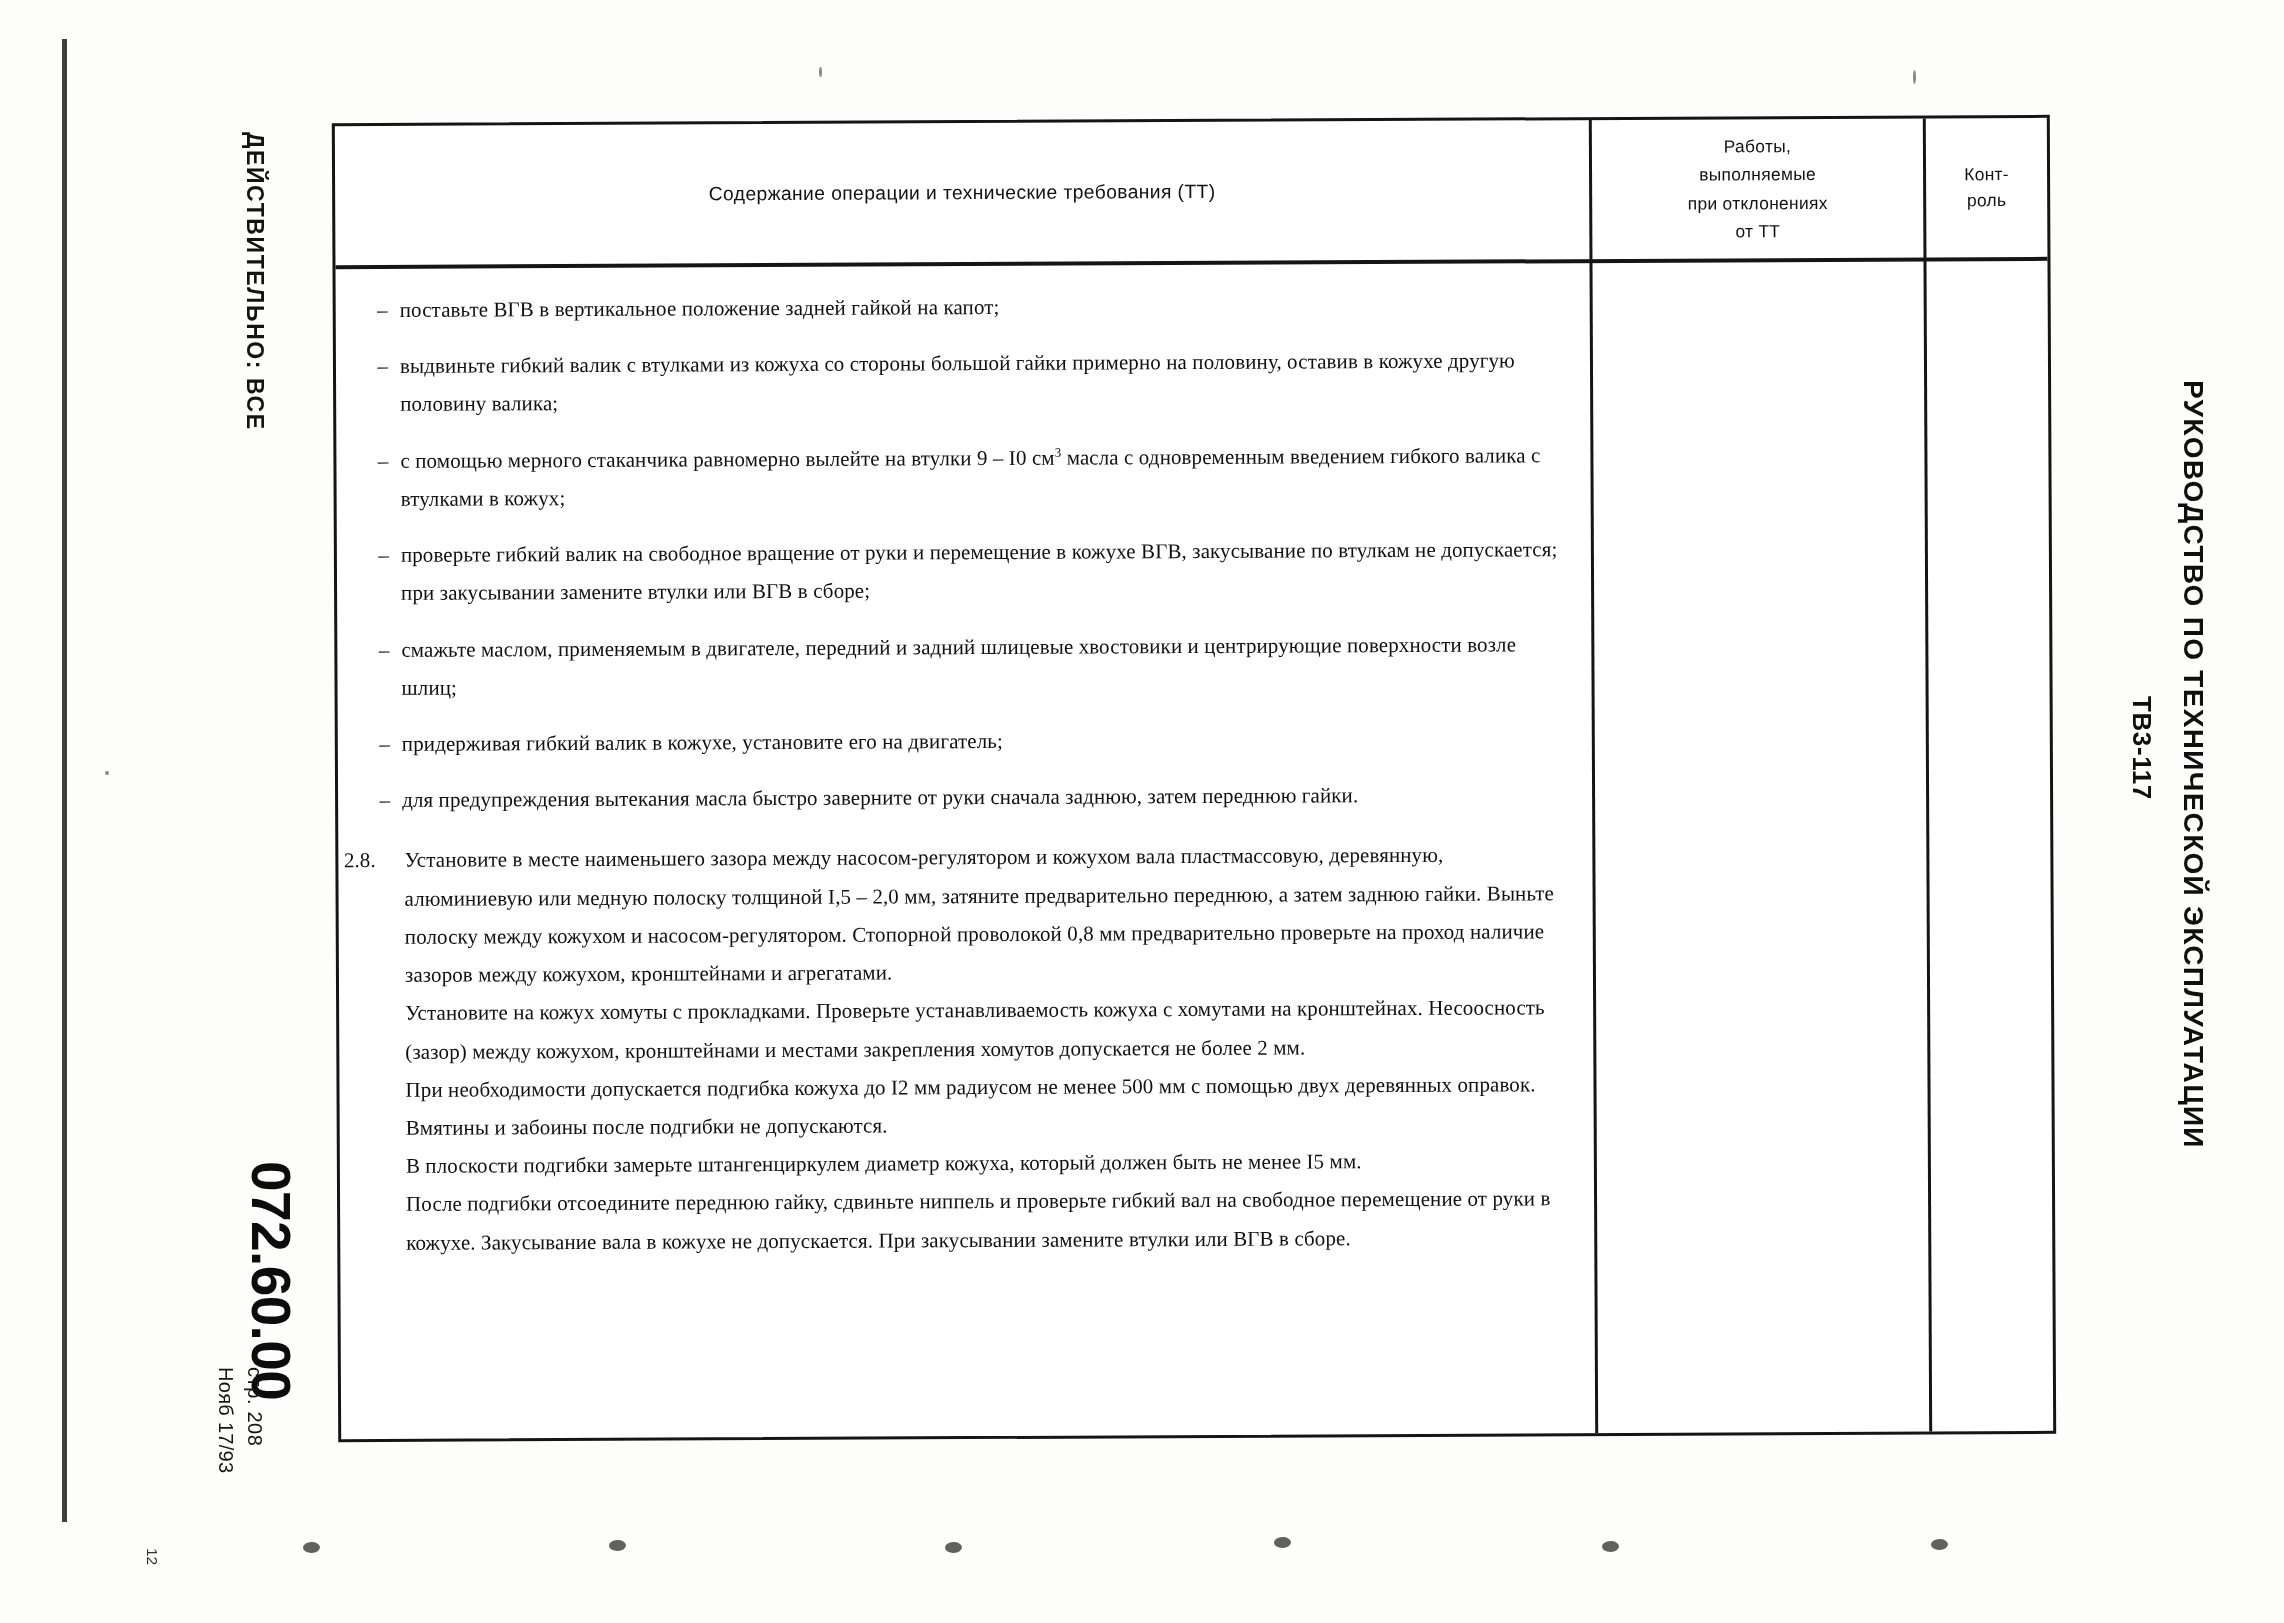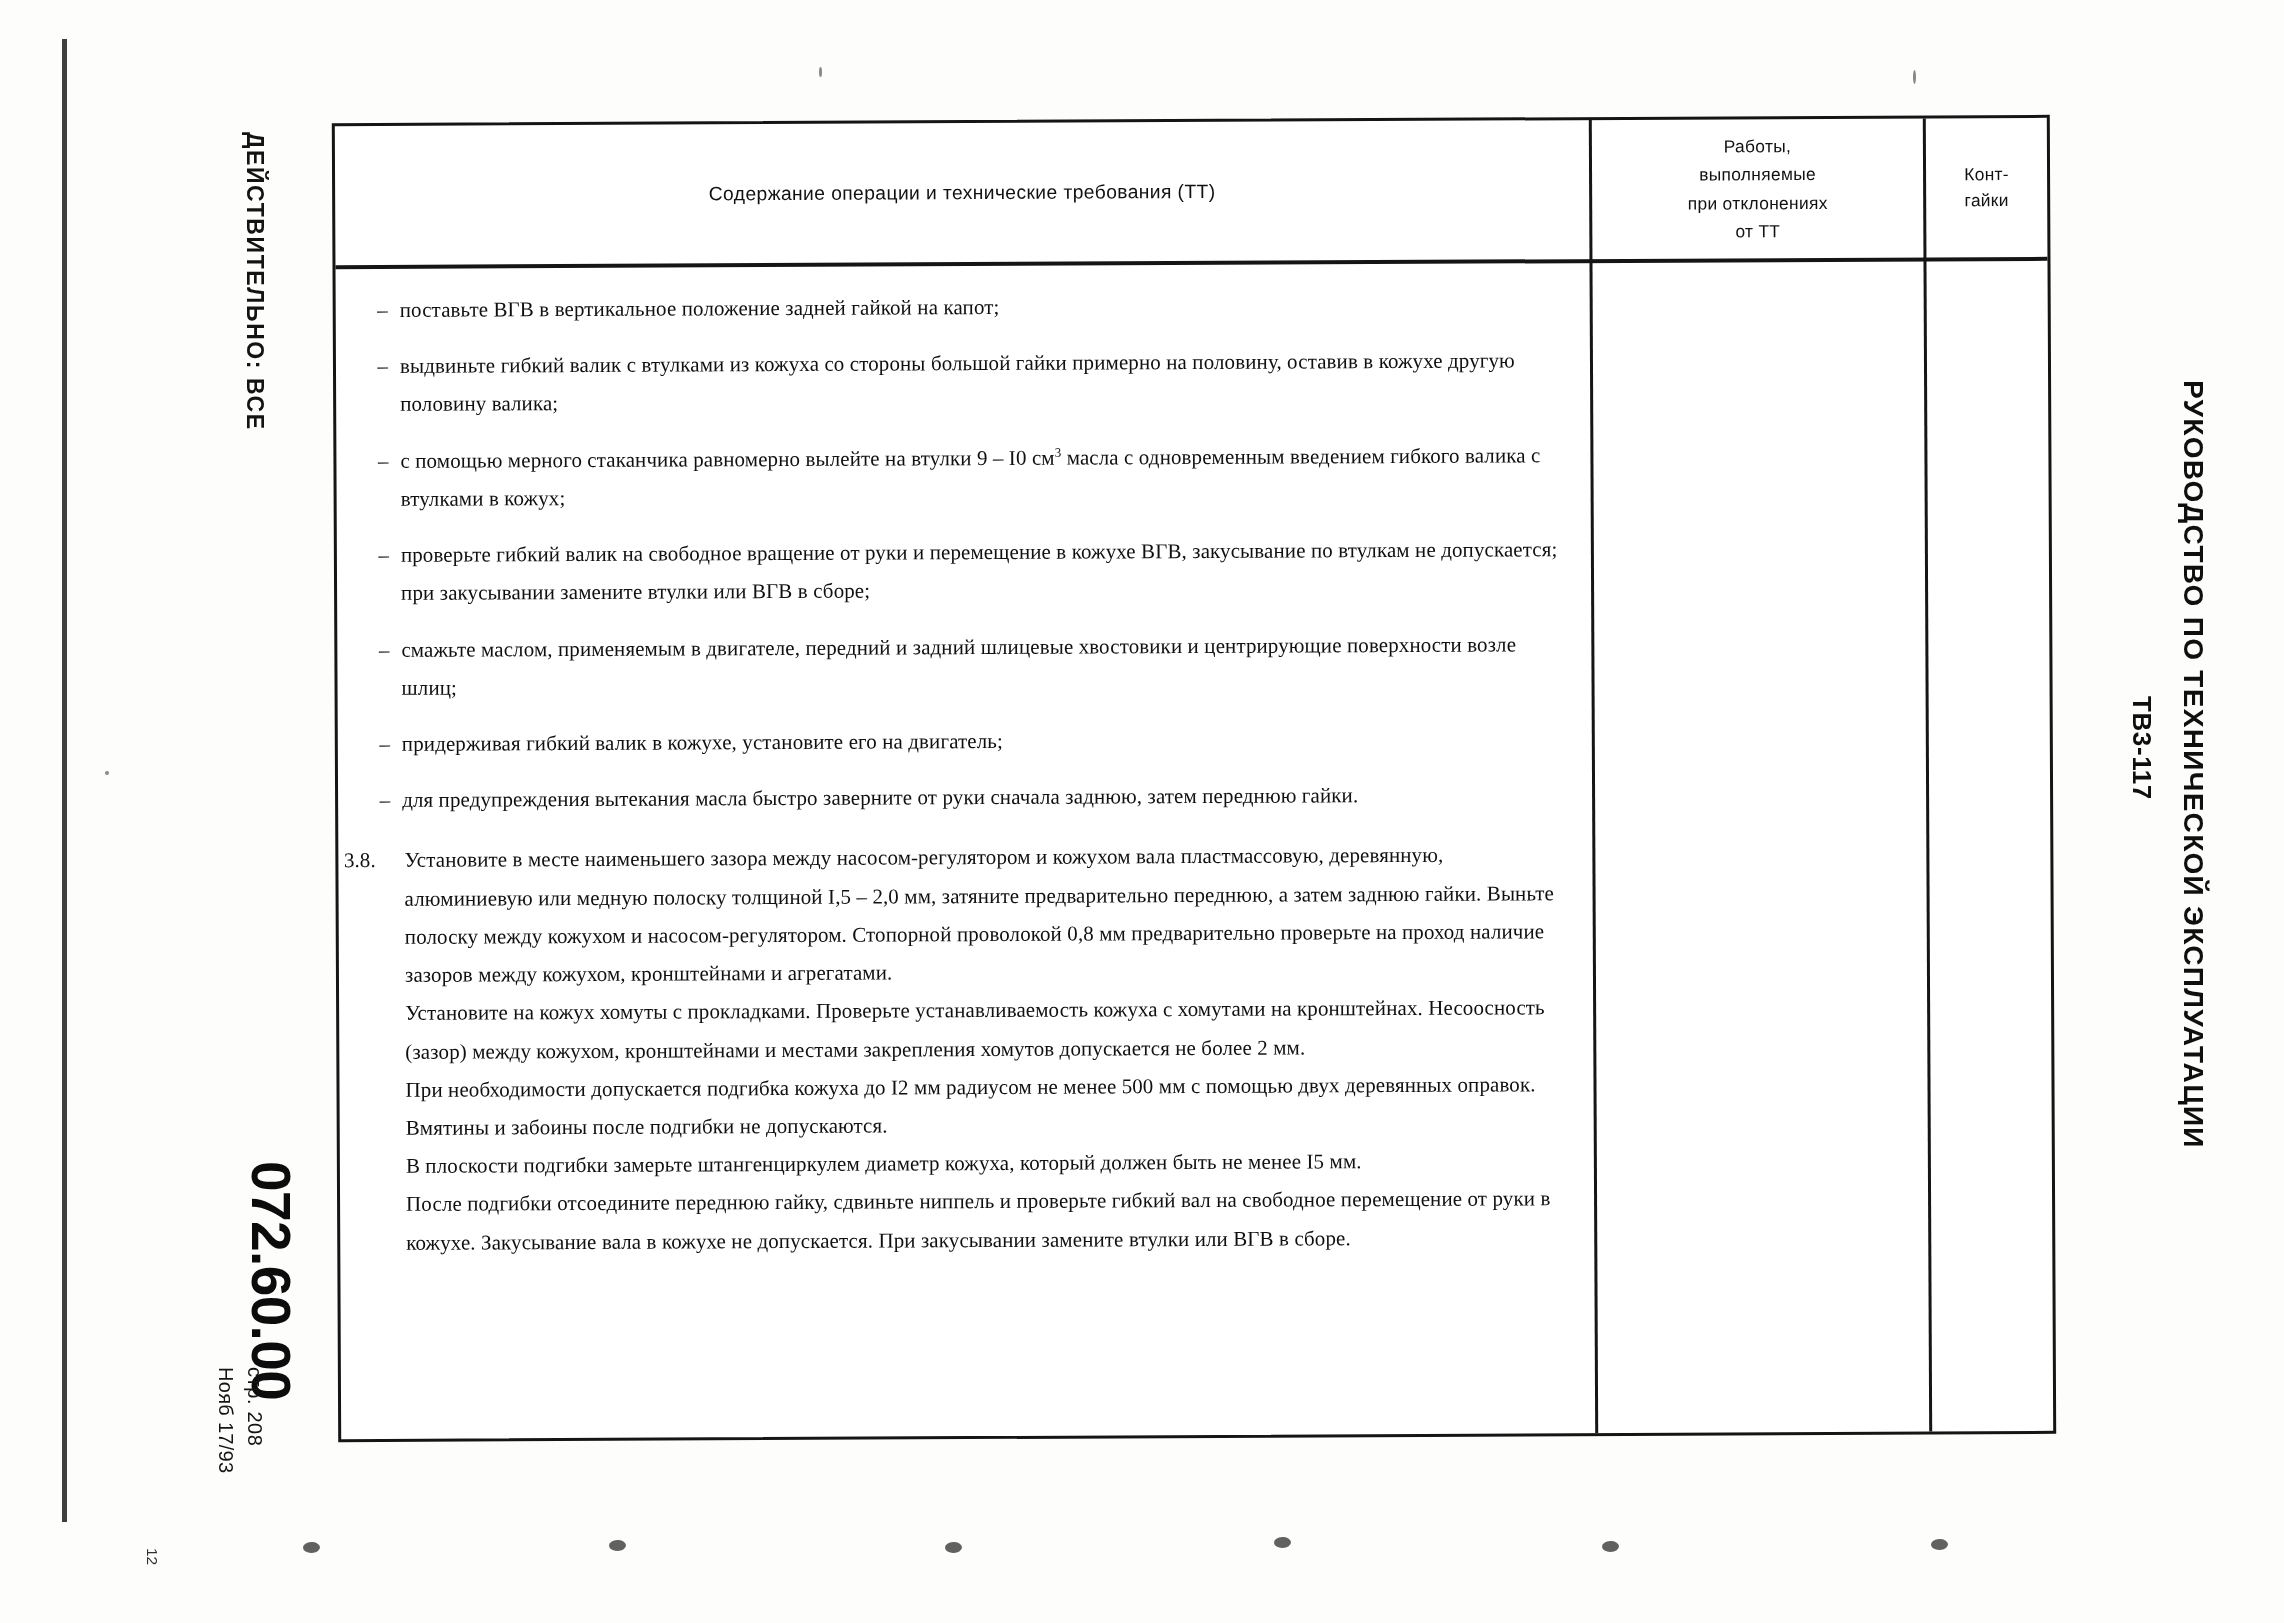--- a/index.html
+++ b/index.html
@@ -278,21 +278,21 @@
       <div class="col-sep s2"></div>
 
       <div class="th th-content">Содержание операции и технические требования (ТТ)</div>
 
       <div class="th th-deviation" style="white-space:pre-line;">Работы,
 выполняемые
 при отклонениях
 от ТТ</div>
 
       <div class="th th-control" style="white-space:pre-line;">Конт-
-гайки</div>
+роль</div>
 
       <div class="body-col">
 
         <ul class="bullet-list">
           <li class="bullet-item">
             <span>поставьте ВГВ в вертикальное положение задней гайкой на капот;</span>
           </li>
           <li class="bullet-item">
             <span>выдвиньте гибкий валик с втулками из кожуха со стороны большой гайки примерно на половину, оставив в кожухе другую половину валика;</span>
           </li>
@@ -307,21 +307,21 @@
           </li>
           <li class="bullet-item">
             <span>придерживая гибкий валик в кожухе, установите его на двигатель;</span>
           </li>
           <li class="bullet-item">
             <span>для предупреждения вытекания масла быстро заверните от руки сначала заднюю, затем переднюю гайки.</span>
           </li>
         </ul>
 
         <div class="section">
-          <span class="sec-num">3.8.</span>
+          <span class="sec-num">2.8.</span>
           <div class="sec-body">
             <p class="sec-para first">Установите в месте наименьшего зазора между насосом-регулятором и кожухом вала пластмассовую, деревянную, алюминиевую или медную полоску толщиной I,5 – 2,0 мм, затяните предварительно переднюю, а затем заднюю гайки. Выньте полоску между кожухом и насосом-регулятором. Стопорной проволокой 0,8 мм предварительно проверьте на проход наличие зазоров между кожухом, кронштейнами и агрегатами.</p>
             <p class="sec-para">Установите на кожух хомуты с прокладками. Проверьте устанавливаемость кожуха с хомутами на кронштейнах. Несоосность (зазор) между кожухом, кронштейнами и местами закрепления хомутов допускается не более 2 мм.</p>
             <p class="sec-para">При необходимости допускается подгибка кожуха до I2 мм радиусом не менее 500 мм с помощью двух деревянных оправок.</p>
             <p class="sec-para">Вмятины и забоины после подгибки не допускаются.</p>
             <p class="sec-para">В плоскости подгибки замерьте штангенциркулем диаметр кожуха, который должен быть не менее I5 мм.</p>
             <p class="sec-para">После подгибки отсоедините переднюю гайку, сдвиньте ниппель и проверьте гибкий вал на свободное перемещение от руки в кожухе. Закусывание вала в кожухе не допускается. При закусывании замените втулки или ВГВ в сборе.</p>
           </div>
         </div>
 

